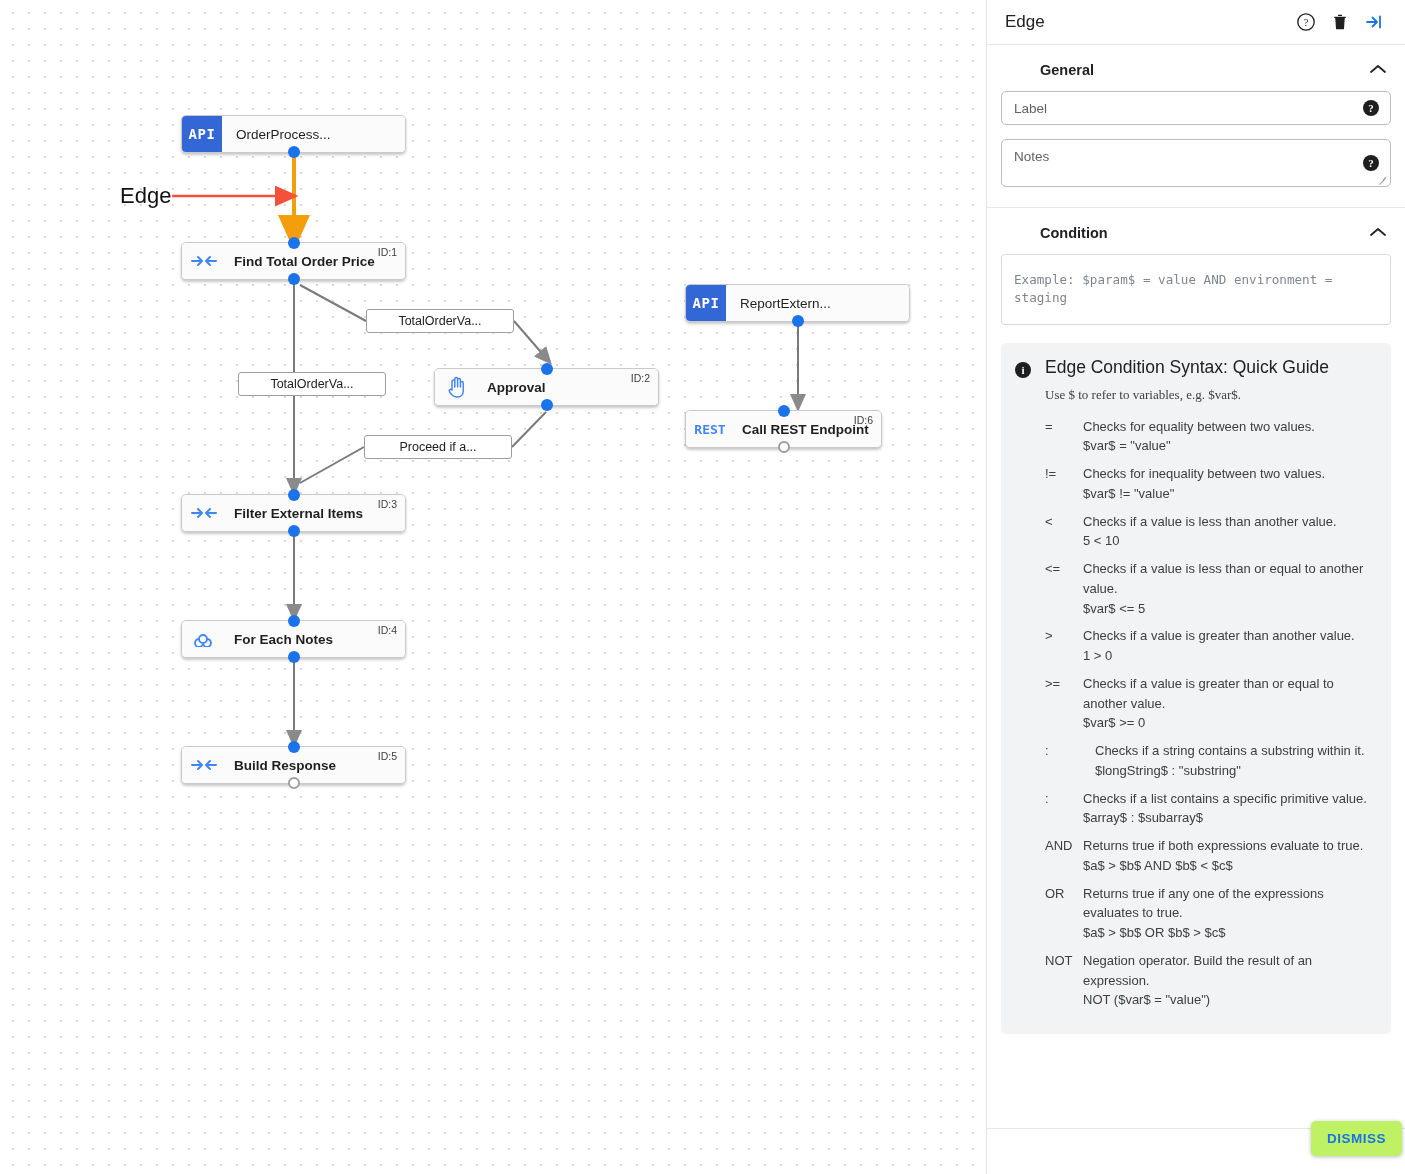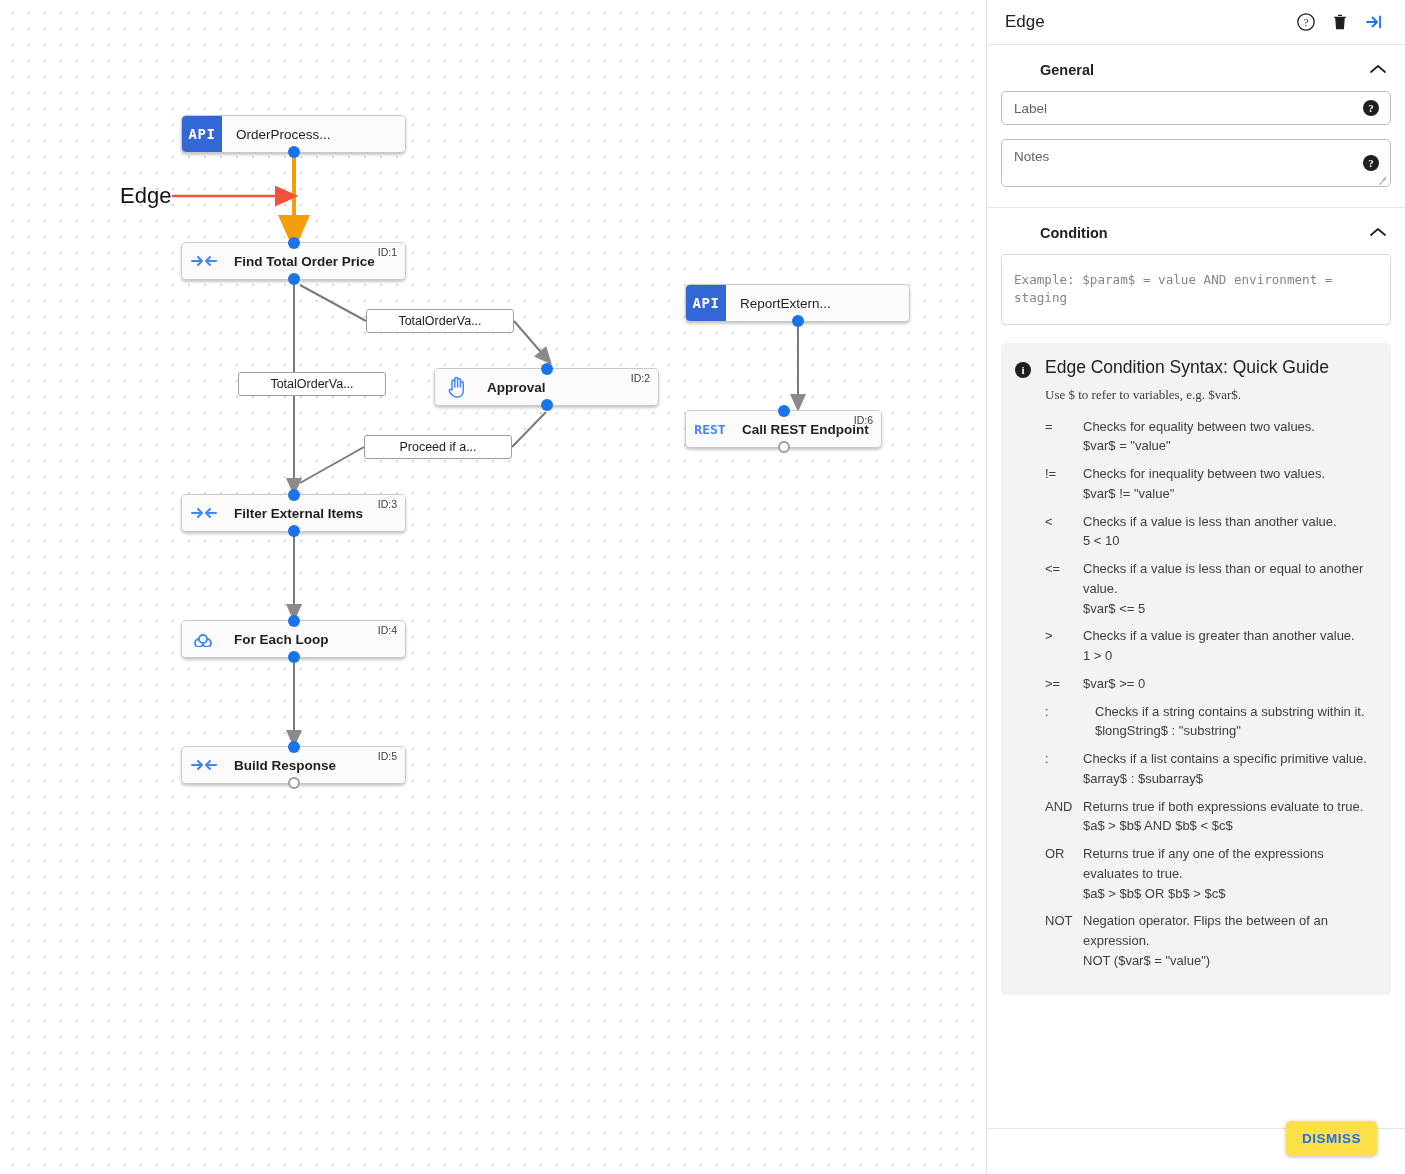--- a/index.html
+++ b/index.html
@@ -181,22 +181,22 @@
   .op-ex { font-size: 13px; color: #3c4043; line-height: 1.52; }
 
   #panel-scroll { flex: 1; overflow: hidden; }
 
   .foot {
     position: absolute; left: 0; right: 0; bottom: 0;
     height: 46px;
     border-top: 1px solid #e6e6e6;
   }
   .dismiss {
-    position: absolute; right: 28px; bottom: 18px;
-    background: #fde047;
+    position: absolute; right: 3px; bottom: 18px;
+    background: #bef264;
     border-radius: 5px;
     box-shadow: 0 1px 4px rgba(0,0,0,0.26);
     padding: 10px 16px;
     color: #1a73e8; font-size: 13.5px; font-weight: 700;
     letter-spacing: .5px; cursor: pointer;
     z-index: 20;
   }
 </style>
 </head>
 <body>
@@ -289,21 +289,21 @@
       <div class="port bot"></div>
     </div>
 
     <div class="node" style="left:181px; top:620px; width:225px;">
       <div class="body">
         <div class="iconwrap">
           <svg width="28" height="16" viewBox="0 0 28 16">
               <path d="M9 8 a4 4 0 1 1 4 4 a4 4 0 1 1 -4 -4 z M13 12 a4 4 0 1 0 4 -4 a4 4 0 1 0 -4 4 z" stroke="#4285f4" stroke-width="1.8" fill="none"></path>
             </svg>
         </div>
-        <div class="title">For Each Loop</div>
+        <div class="title">For Each Notes</div>
       </div>
       <div class="idtag">ID:4</div>
       <div class="port top"></div>
       <div class="port bot"></div>
     </div>
 
     <div class="node" style="left:181px; top:746px; width:225px;">
       <div class="body">
         <div class="iconwrap">
           <svg width="26" height="16" viewBox="0 0 26 16">
@@ -437,20 +437,21 @@
                 <div class="op-row">
                   <div class="op-key">&gt;</div>
                   <div style="flex: 1 1 0%;">
                     <div class="op-desc">Checks if a value is greater than another value.</div>
                     <div class="op-ex">1 &gt; 0</div>
                   </div>
                 </div>
                 <div class="op-row">
                   <div class="op-key">&gt;=</div>
                   <div style="flex: 1 1 0%;">
+                    <div class="op-desc">Checks if a value is greater than or equal to another value.</div>
                     <div class="op-ex">$var$ &gt;= 0</div>
                   </div>
                 </div>
                 <div class="op-row">
                   <div class="op-key">:</div>
                   <div style="flex: 1 1 0%; margin-left: 12px;">
                     <div class="op-desc">Checks if a string contains a substring within it.</div>
                     <div class="op-ex">$longString$ : "substring"</div>
                   </div>
                 </div>
@@ -471,21 +472,21 @@
                 <div class="op-row">
                   <div class="op-key">OR</div>
                   <div style="flex: 1 1 0%;">
                     <div class="op-desc">Returns true if any one of the expressions evaluates to true.</div>
                     <div class="op-ex">$a$ &gt; $b$ OR $b$ &gt; $c$</div>
                   </div>
                 </div>
                 <div class="op-row">
                   <div class="op-key">NOT</div>
                   <div style="flex: 1 1 0%;">
-                    <div class="op-desc">Negation operator. Flips the between of an expression.</div>
+                    <div class="op-desc">Negation operator. Build the result of an expression.</div>
                     <div class="op-ex">NOT ($var$ = "value")</div>
                   </div>
                 </div>
               </div>
           </div>
         </div>
       </div>
     </div>
 
     <div class="foot"></div>

